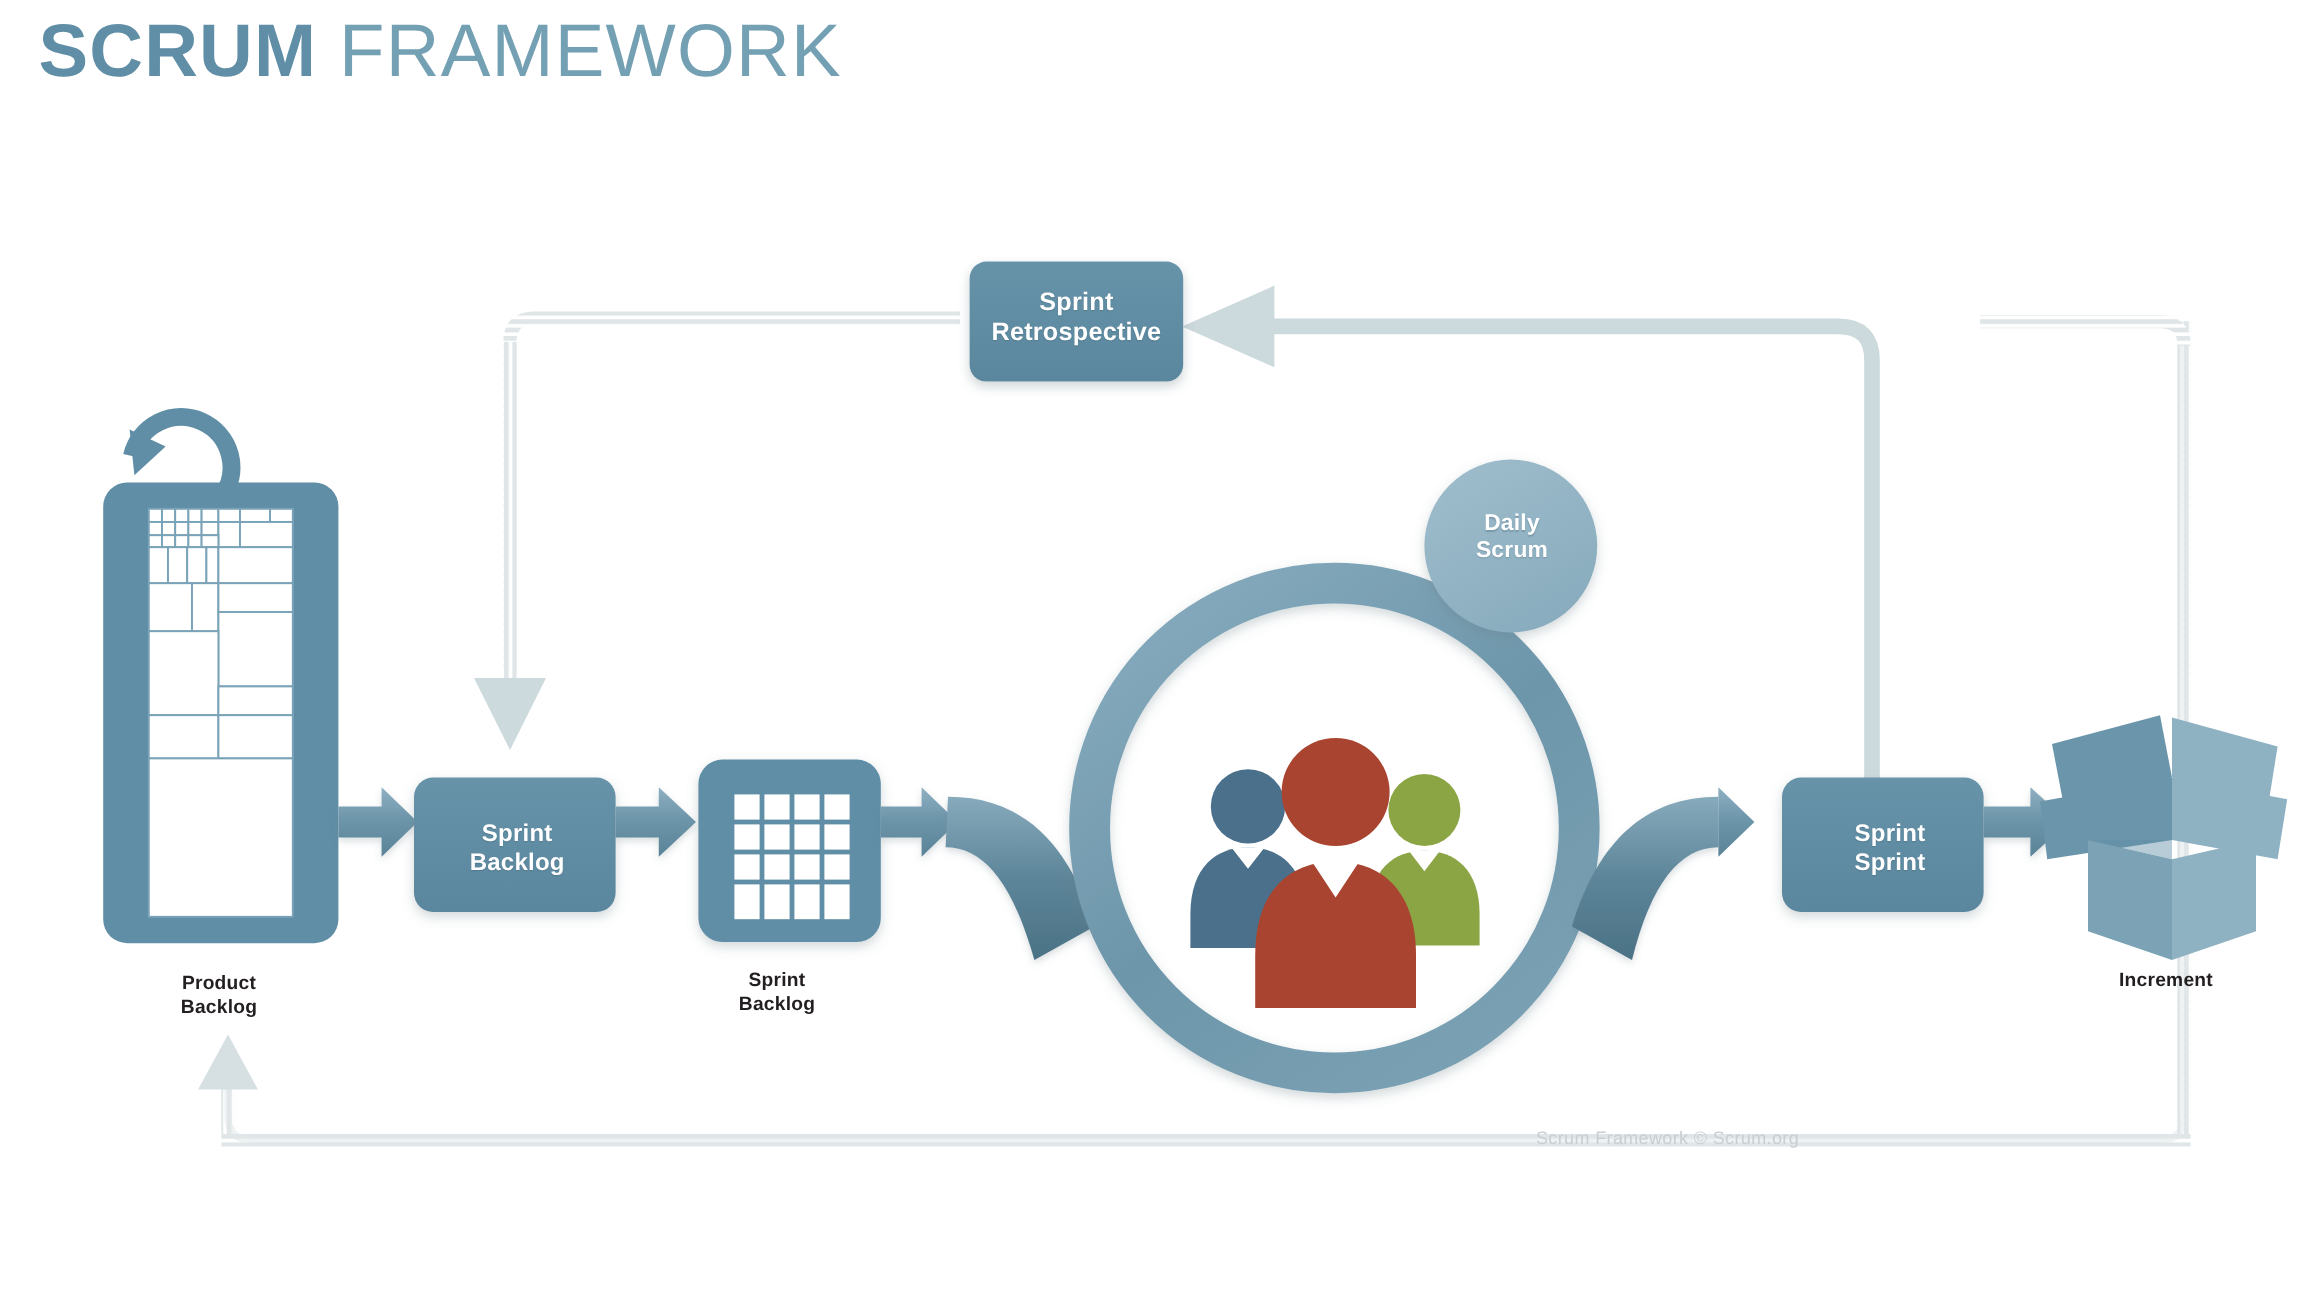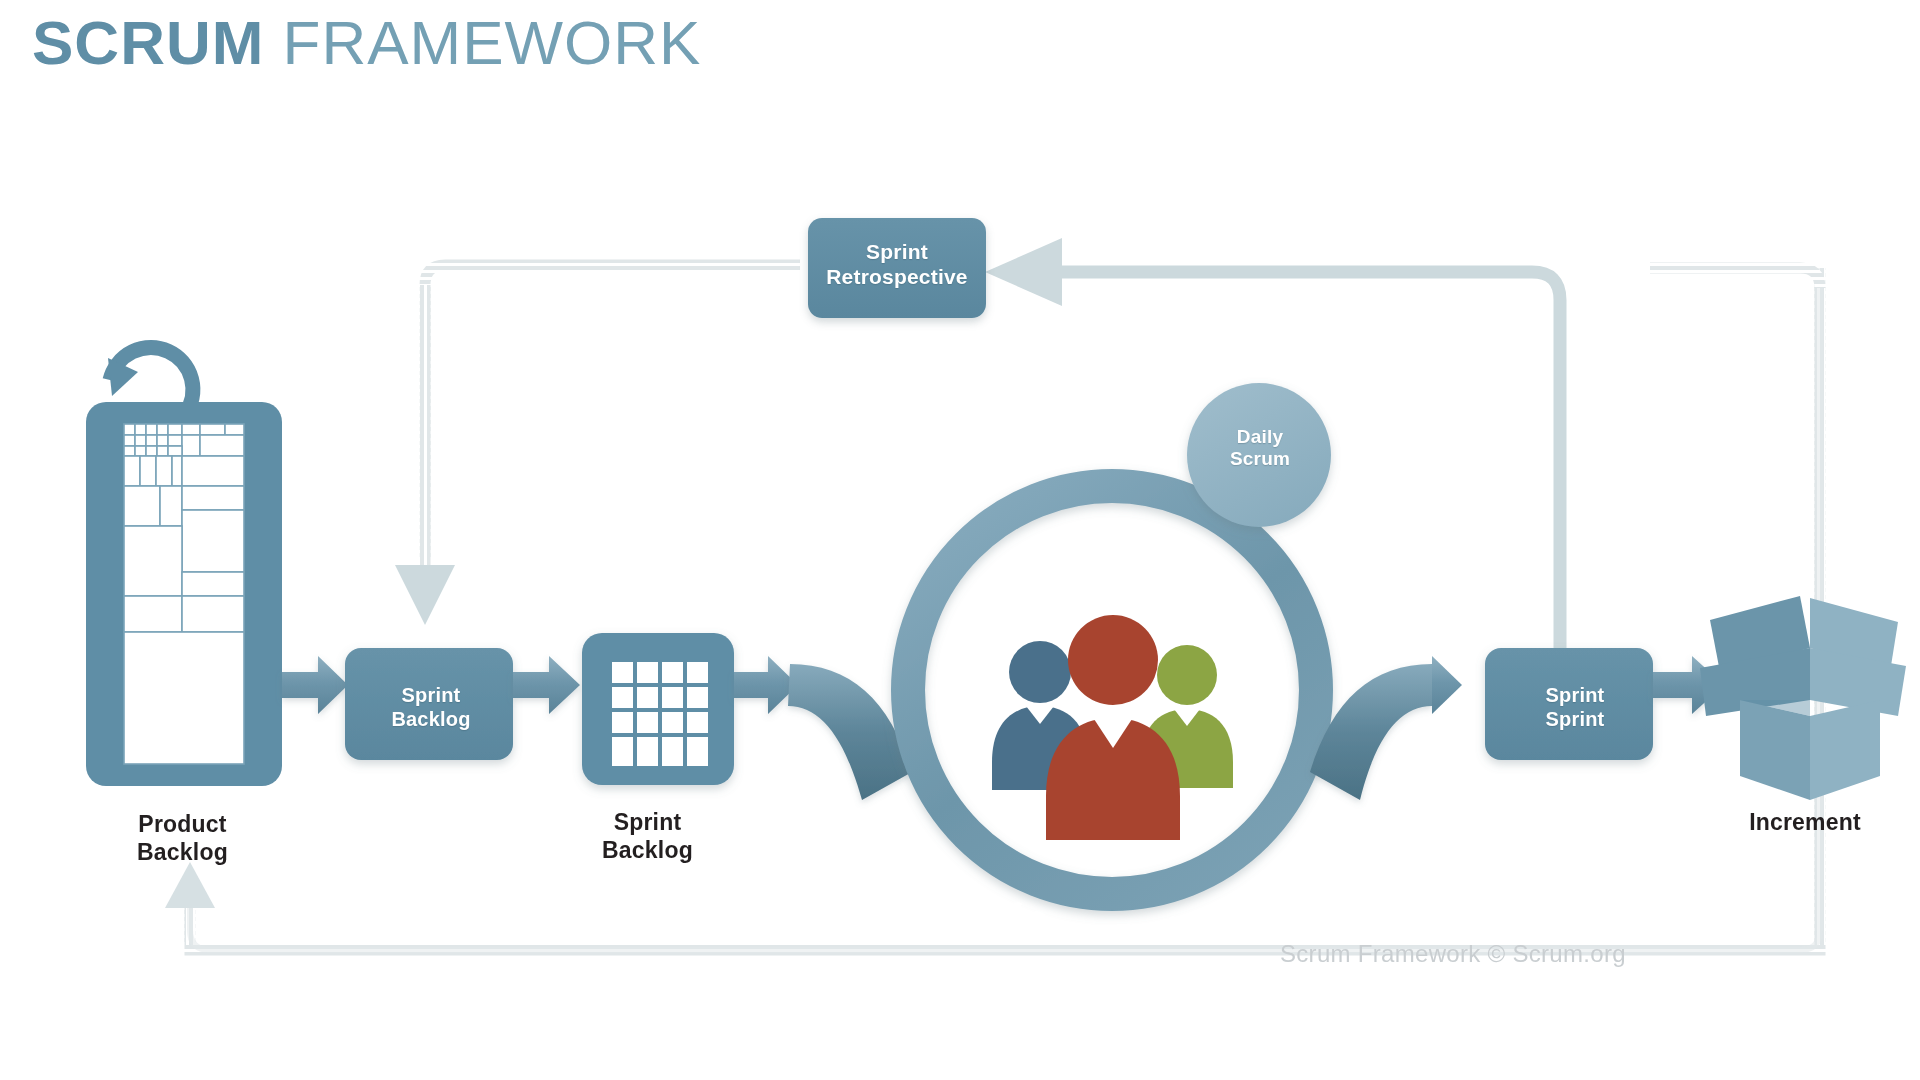--- a/index.html
+++ b/index.html
@@ -59,28 +59,28 @@
     letter-spacing: .2px;
     pointer-events: none;
     text-shadow: 0 1px 1px rgba(40,70,85,.25);
   }
   .caption {
     position: absolute;
     color: #231f20;
     font-weight: 700;
     text-align: center;
     line-height: 1.22;
-    font-size: 23px;
+    font-size: 16px;
     letter-spacing: .2px;
   }
   #copyright {
     position: absolute;
     left: 1280px;
     top: 940px;
-    font-size: 24px;
+    font-size: 15px;
     color: #c9ced1;
     font-weight: 400;
     letter-spacing: .3px;
     white-space: nowrap;
   }
 
   #lbl-retro  { left: 812px; top: 240px;  width: 170px; font-size: 21px; }
   #lbl-plan   { left: 350px; top: 684px;  width: 162px; font-size: 20px; }
   #lbl-review { left: 1490px; top: 684px; width: 170px; font-size: 20px; }
   #lbl-daily  { left: 1205px; top: 426px; width: 110px; font-size: 19px; }

